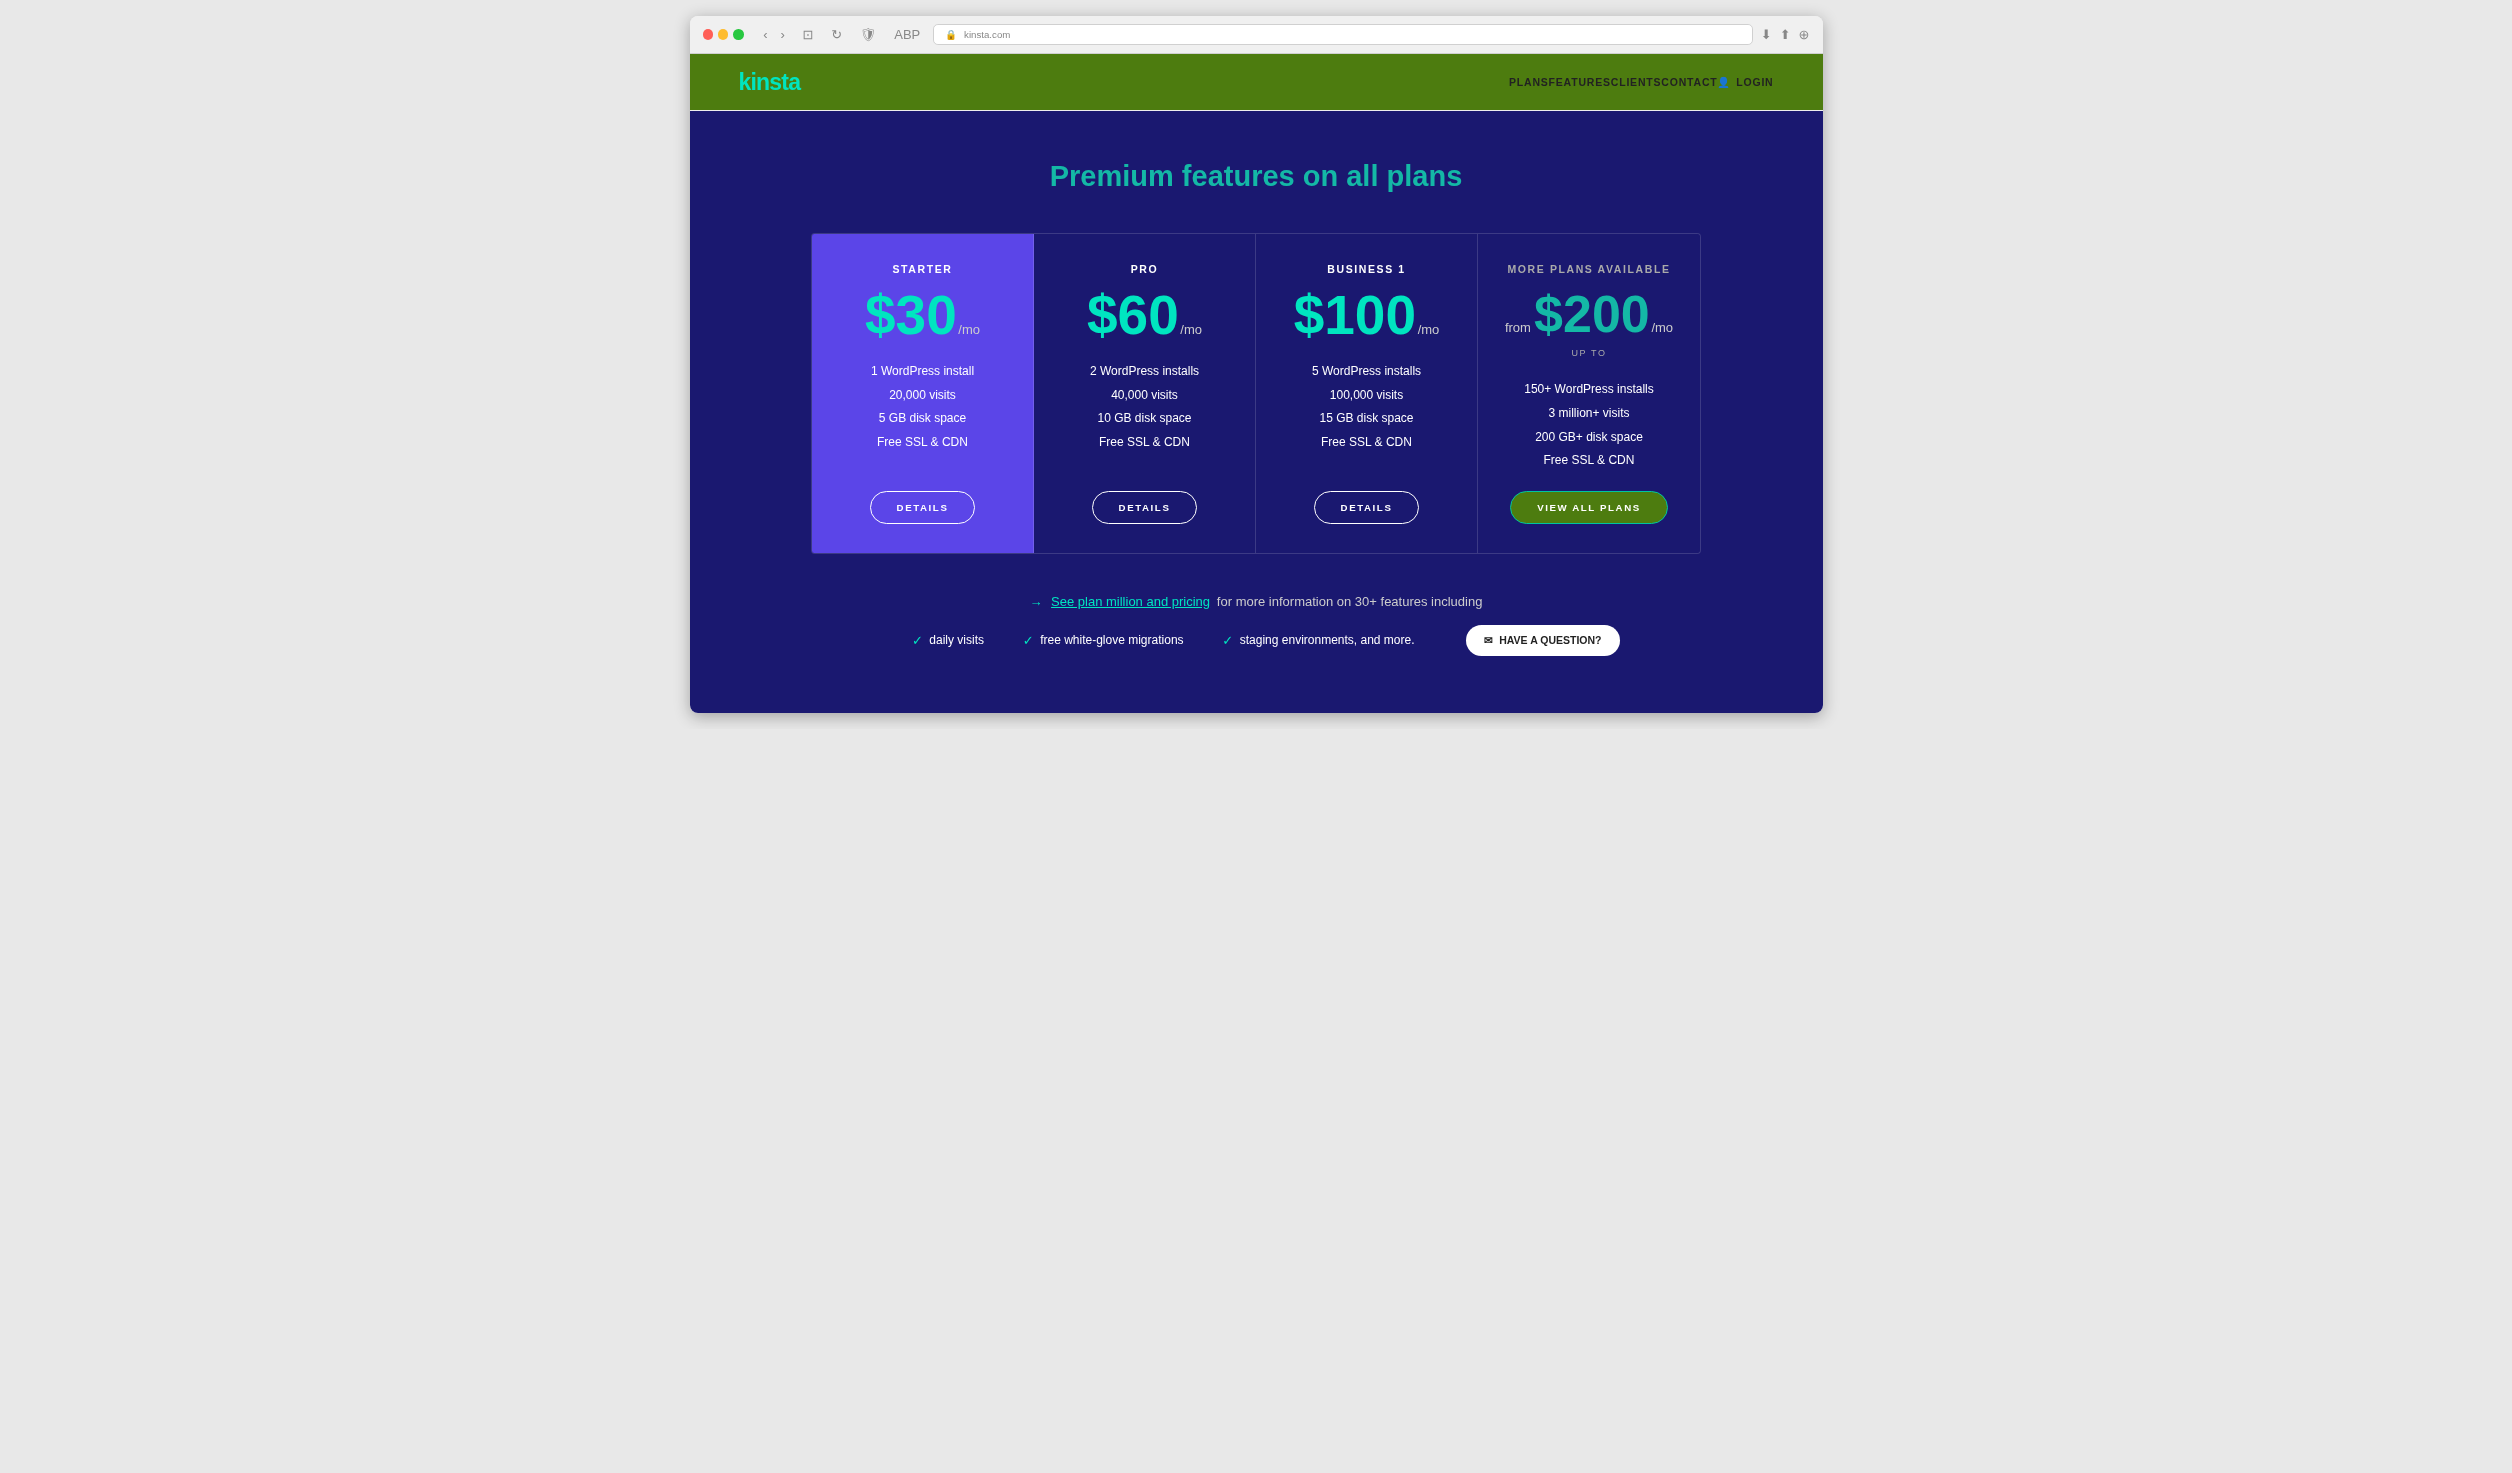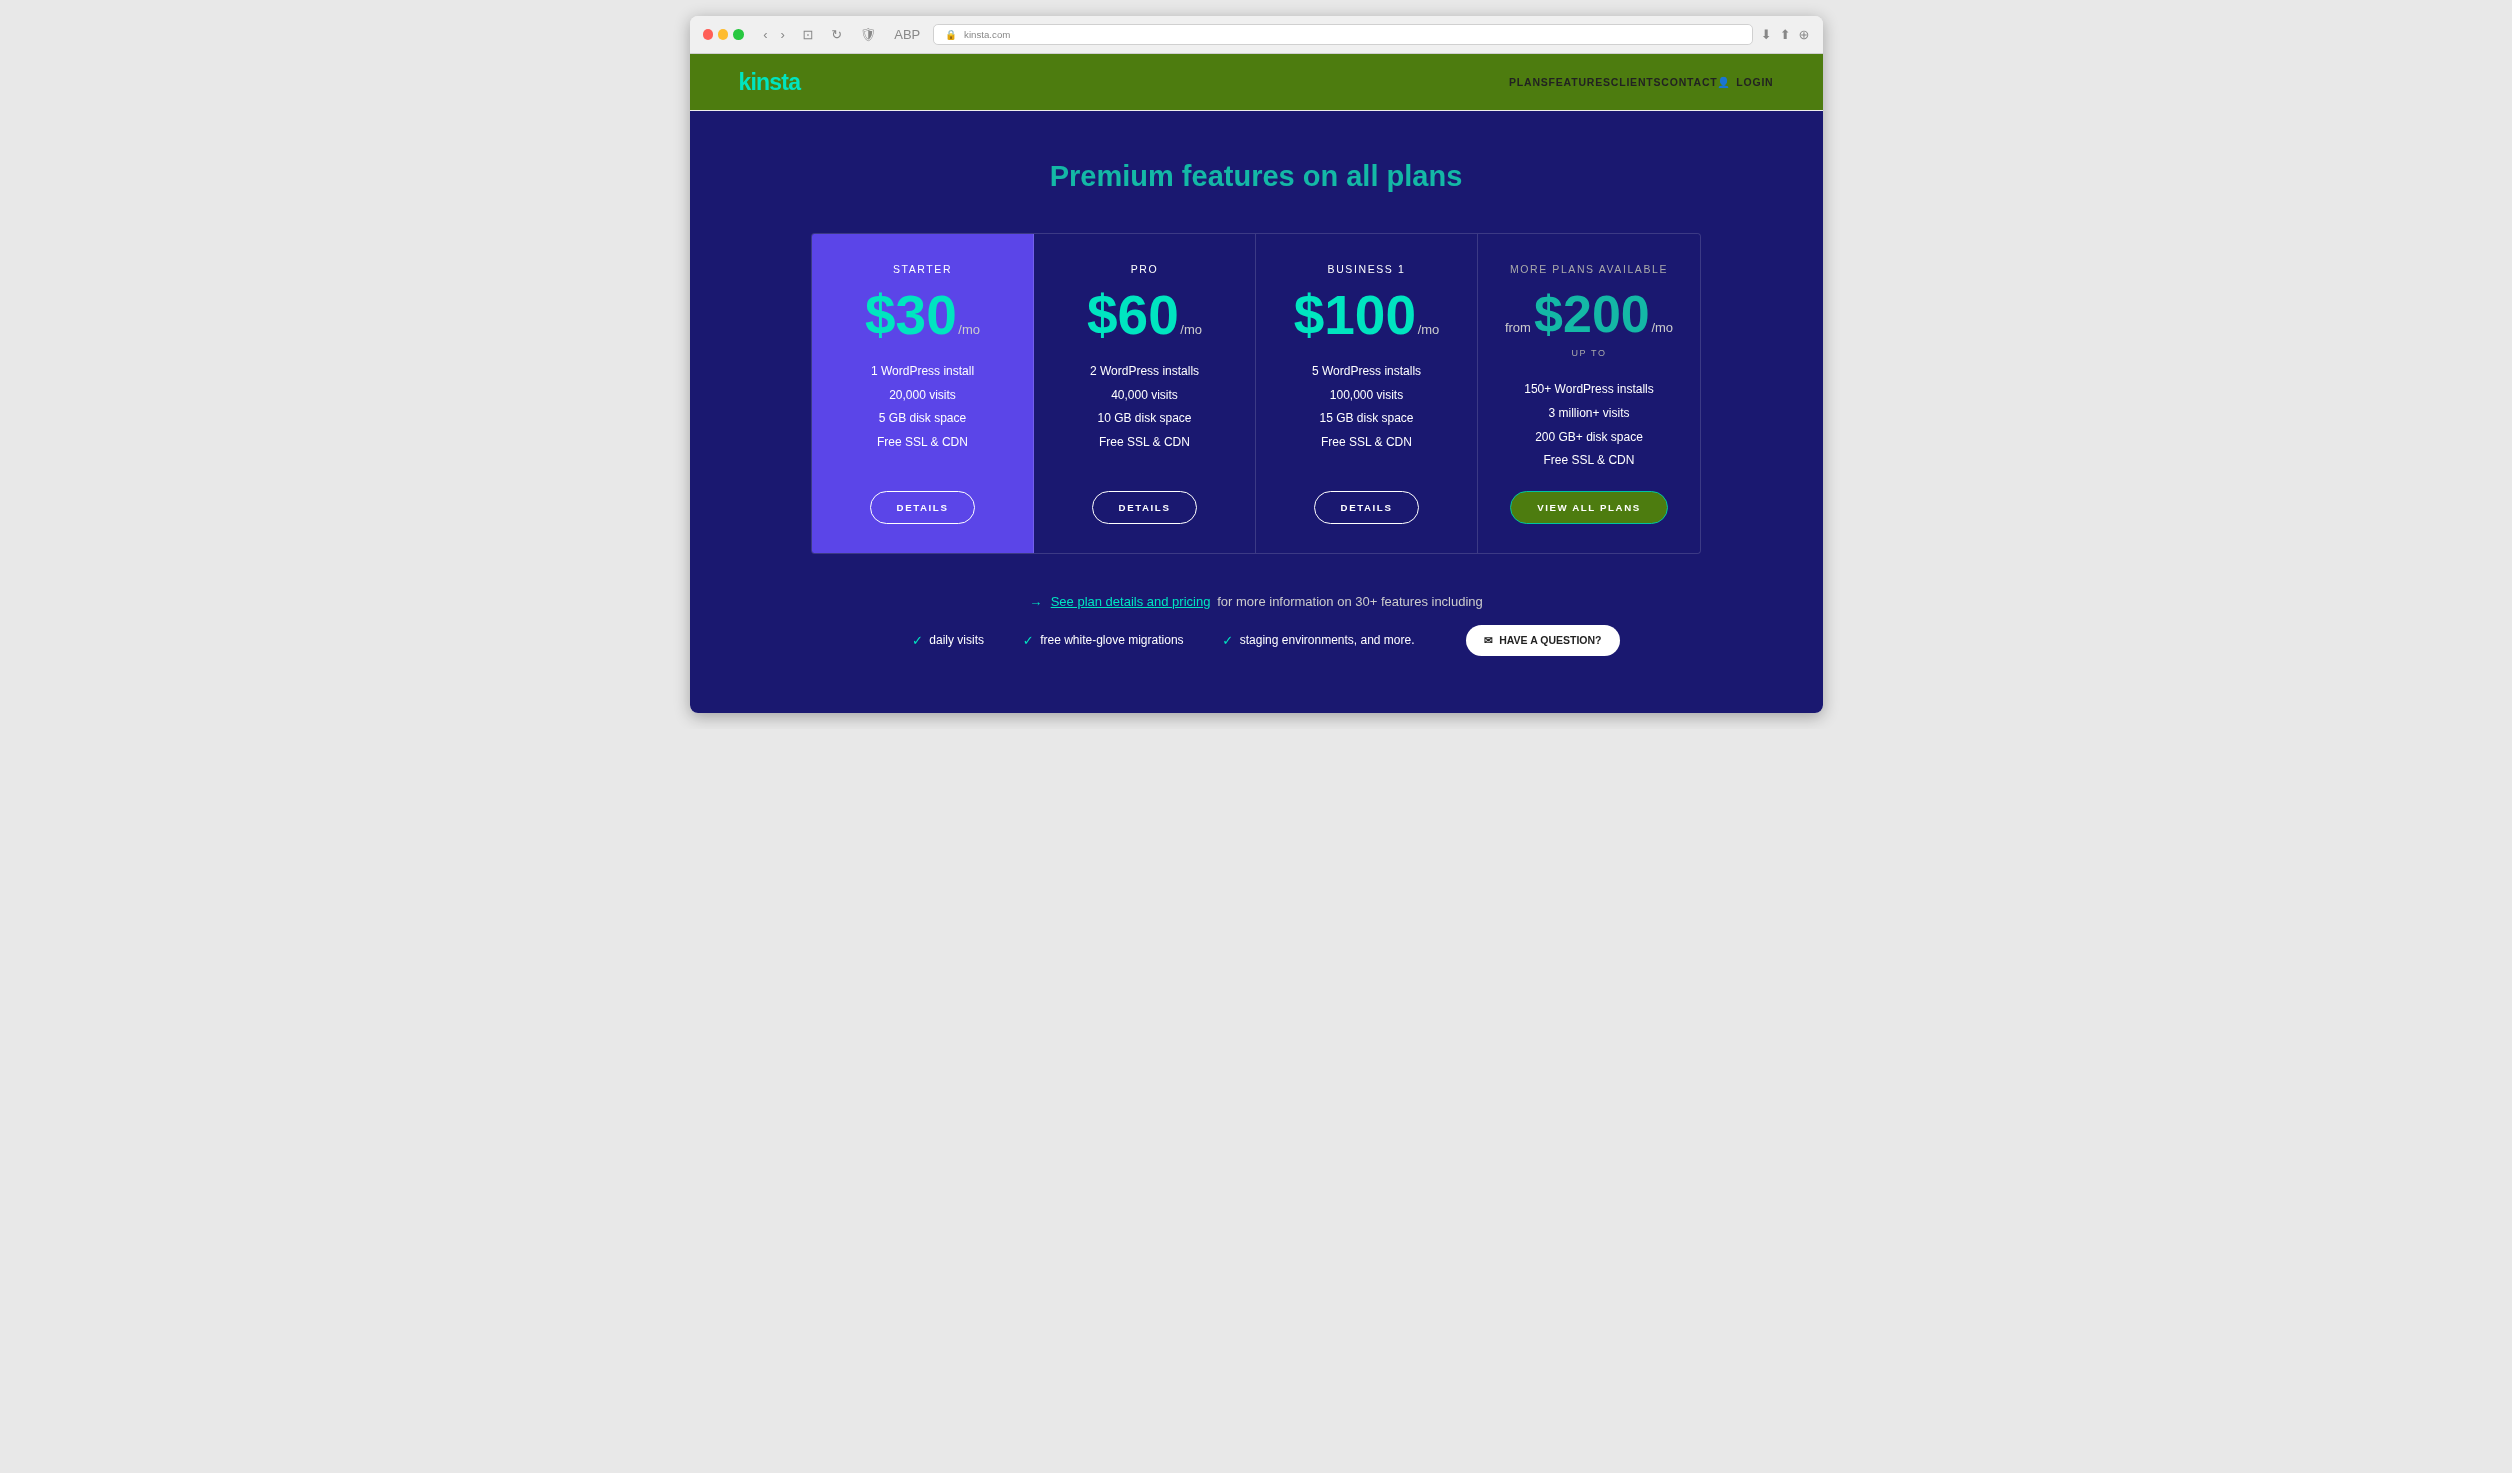--- a/index.html
+++ b/index.html
@@ -151,21 +151,21 @@
       align-items: center;
       text-align: center;
       color: white;
     }
     .pricing-card:last-child { border-right: none; }
     .pricing-card.highlighted {
       background: #5b45e8;
     }
     .plan-name {
       font-size: 10.5px;
-      font-weight: 400;
+      font-weight: 700;
       letter-spacing: 1.6px;
       text-transform: uppercase;
       margin-bottom: 13px;
       color: white;
     }
     .plan-name.muted { color: #aaa; }
     .plan-price {
       display: flex;
       align-items: baseline;
       gap: 0;
@@ -390,21 +390,21 @@
             <li>Free SSL &amp; CDN</li>
           </ul>
           <button class="plan-btn teal">VIEW ALL PLANS</button>
         </div>
 
       </div>
 
       <div class="pricing-footer">
         <div class="see-plan-row">
           <span class="arrow-icon">→</span>
-          <a class="see-plan-link" href="#">See plan details and pricing</a>
+          <a class="see-plan-link" href="#">See plan million and pricing</a>
           <span>for more information on 30+ features including</span>
         </div>
         <div class="features-with-btn">
           <div class="feature-check">
             <span class="check-icon">✓</span>
             <span>daily visits</span>
           </div>
           <div class="feature-check">
             <span class="check-icon">✓</span>
             <span>free white-glove migrations</span>

